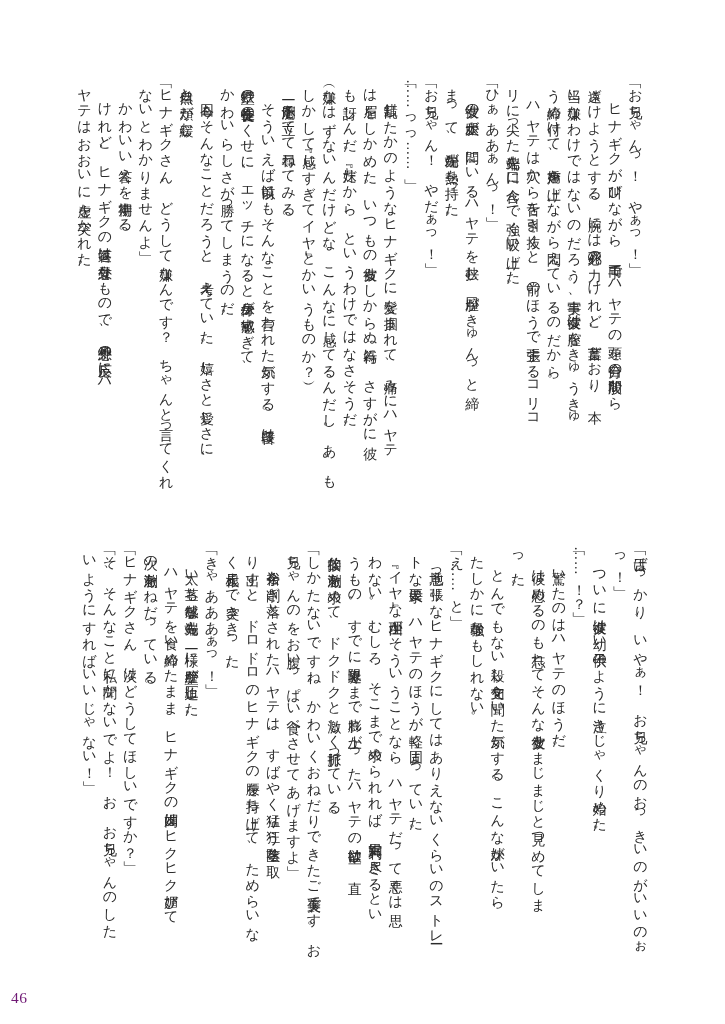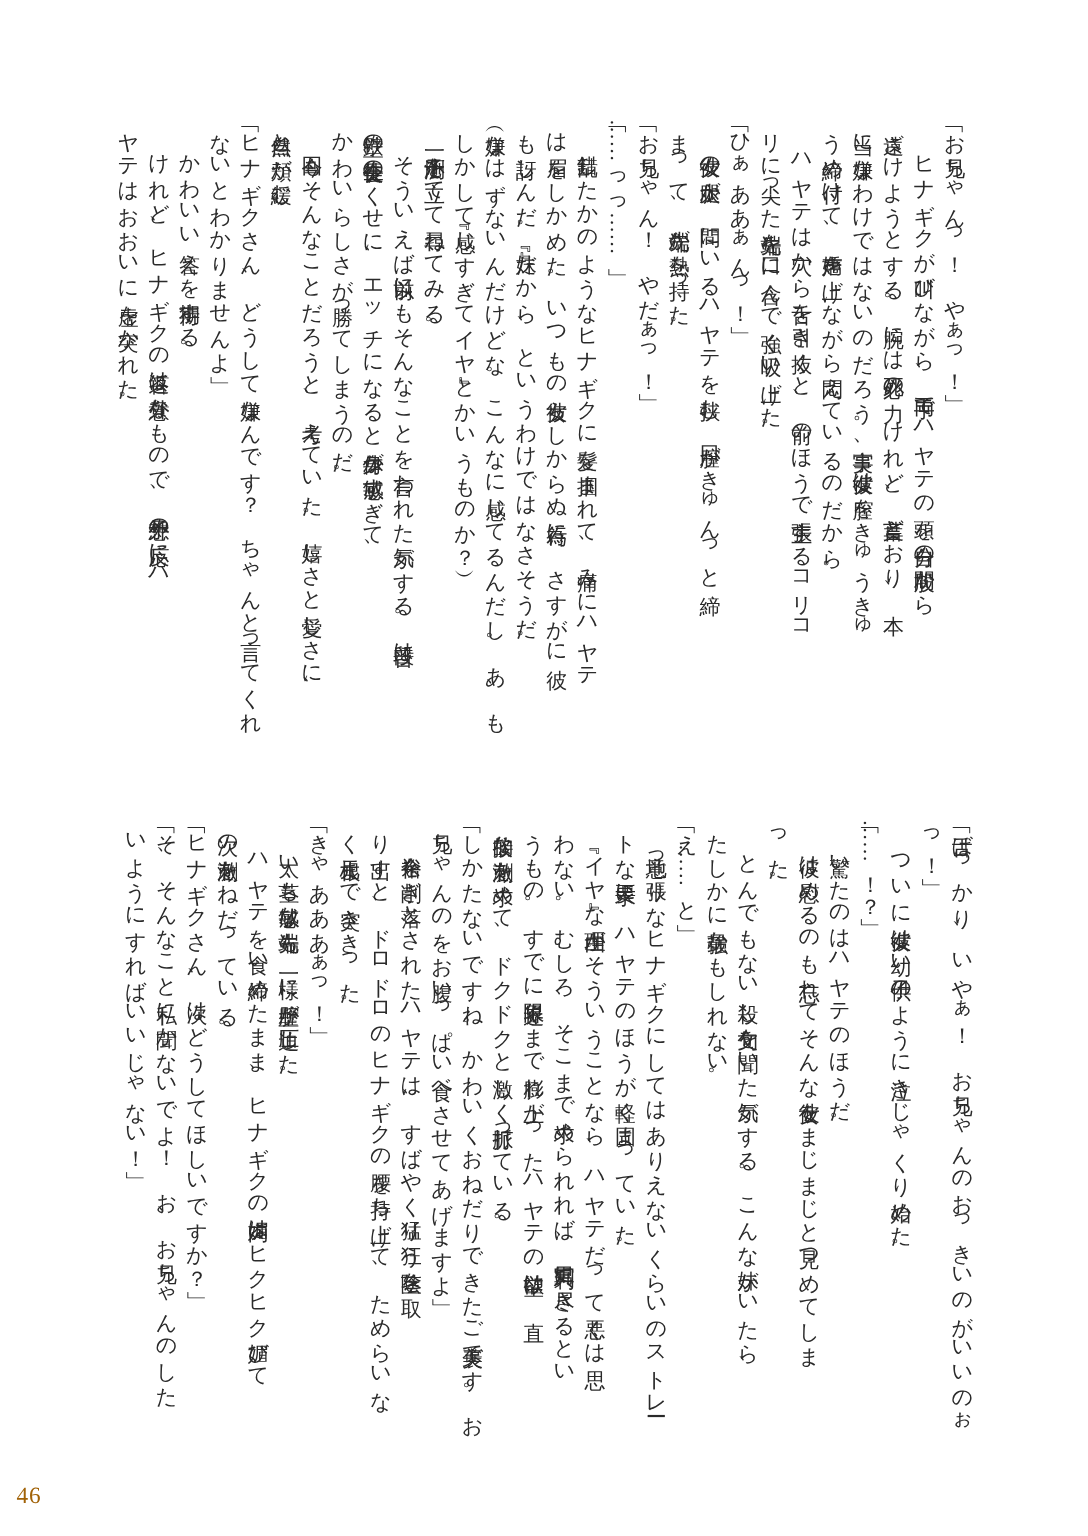--- a/index.html
+++ b/index.html
@@ -38,21 +38,21 @@
     right: 75px;
     height: 420px;
     width: 576px;
   }
   .pagenum {
     position: absolute;
     left: 11px;
     top: 989px;
     font-size: 15.5px;
     letter-spacing: 0.5px;
-    color: #a16207;
+    color: #701a75;
   }
 </style>
 </head>
 <body>
 
 <div class="page" style="background: rgb(255, 255, 255); color: rgb(42, 42, 42);">
 
   <div id="block-top" class="vblock">
       <div class="tline">「お兄ちゃんっ！　やぁっ！」</div>
       <div class="tline">　ヒナギクが叫びながら、両手でハヤテの頭を自分の股間から</div>

